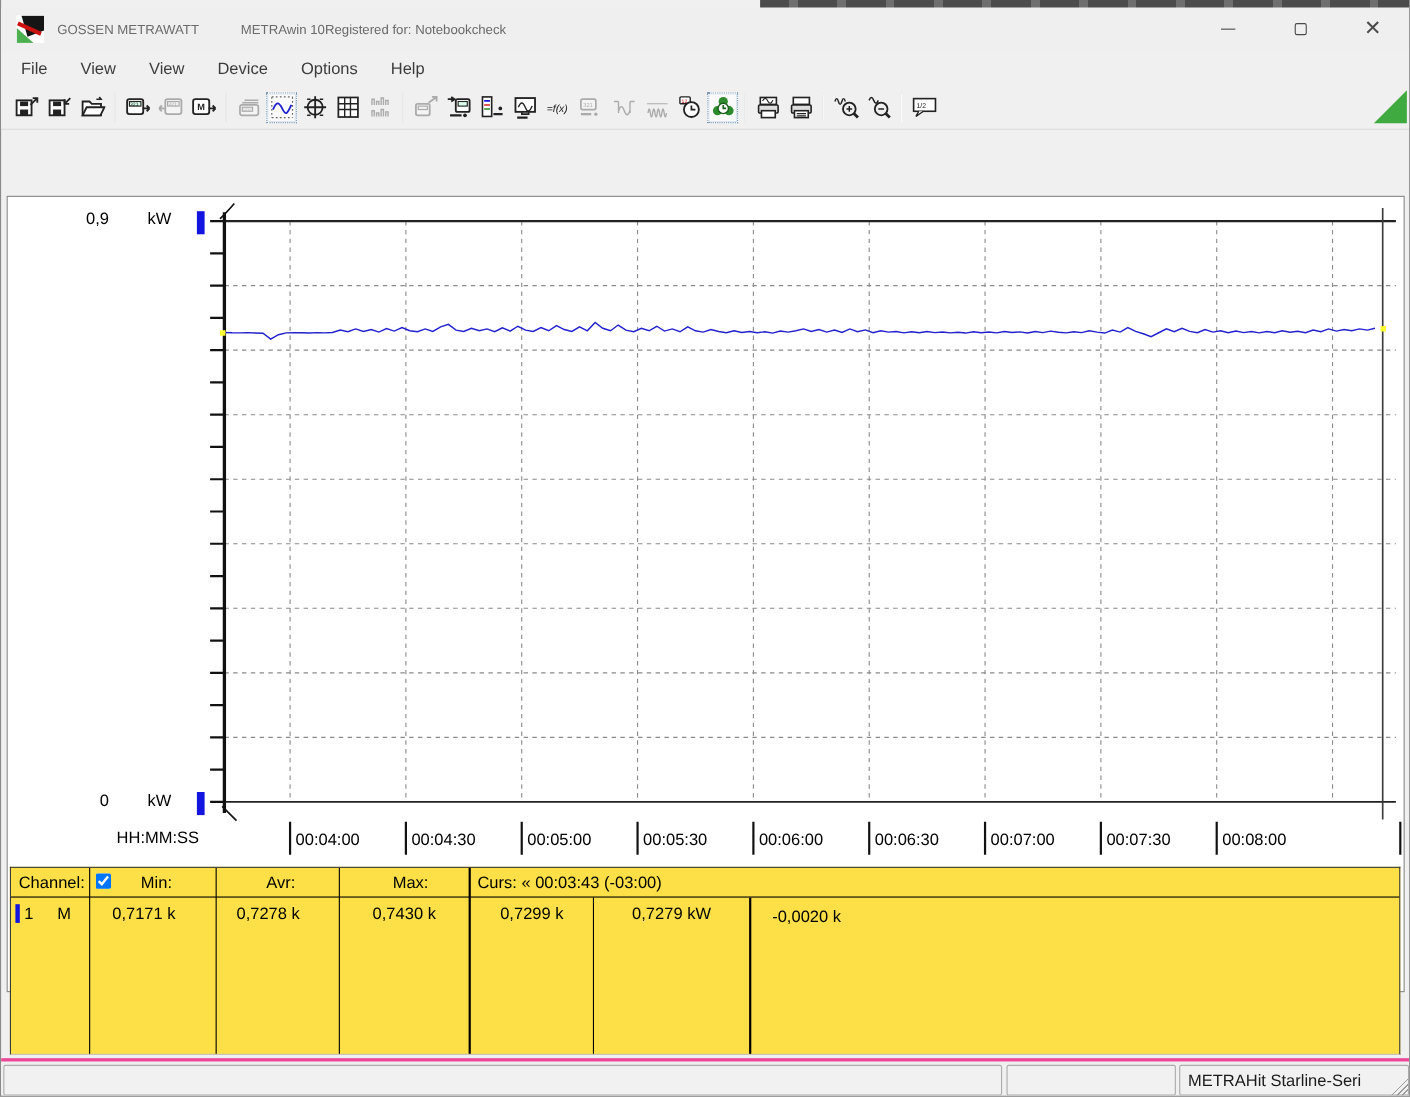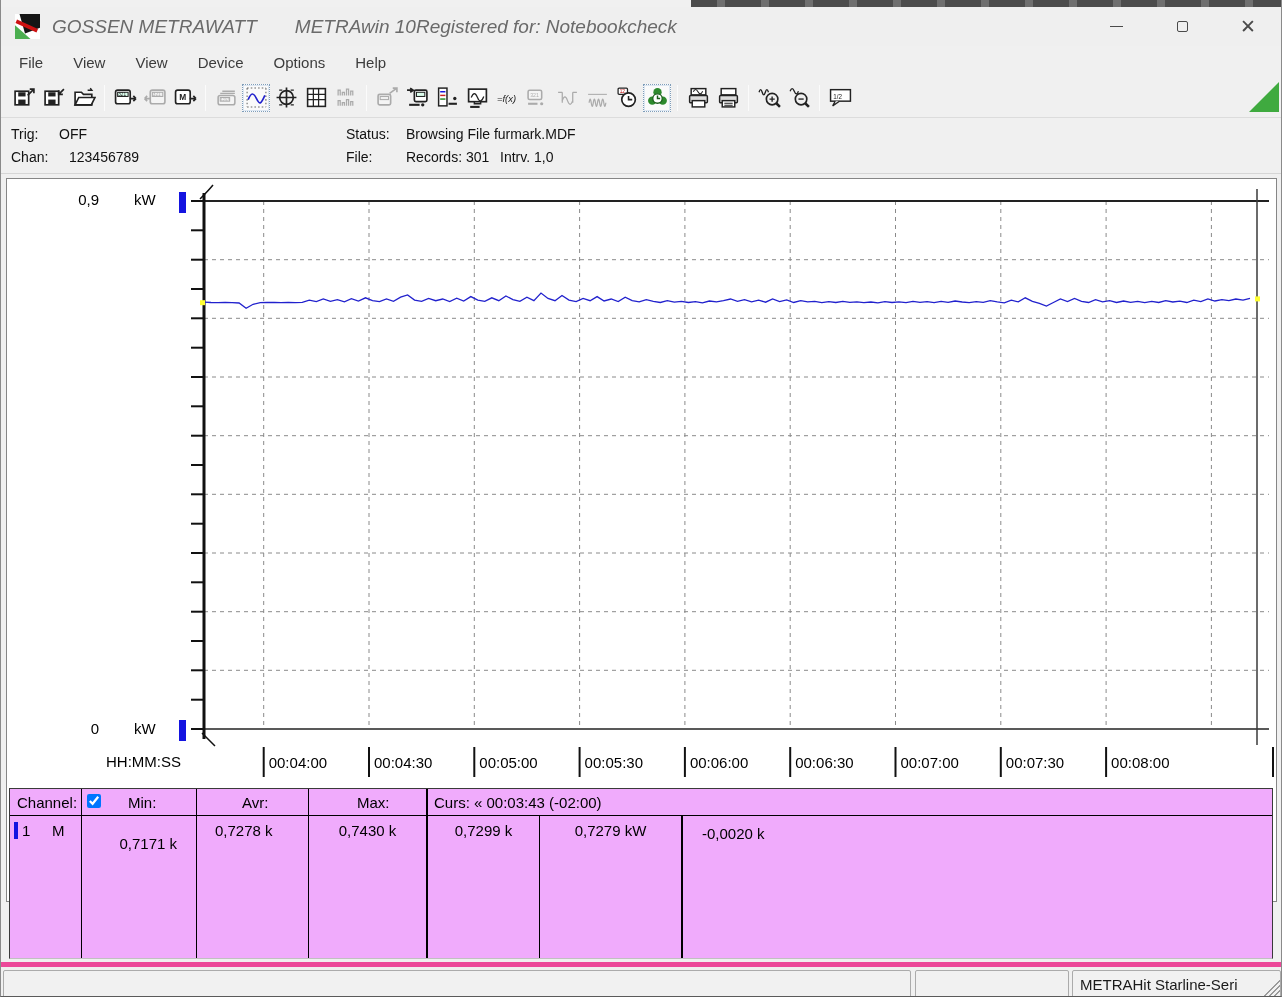--- a/index.html
+++ b/index.html
@@ -12,21 +12,21 @@
     background:repeating-linear-gradient(90deg,#4c4c4c 0 26px,#6f6f6f 26px 34px,#4c4c4c 34px 44px); }
   .titlebar { position:absolute; left:0; top:7px; width:100%; height:39px; background:#efefef;
               display:flex; align-items:center; }
   .app-logo { width:25px; height:25px; margin-left:14px; position:relative; background:#fff; }
   .app-logo .black { position:absolute; inset:0; background:#151515;
       clip-path:polygon(18% 0, 100% 0, 100% 55%, 40% 78%); }
   .app-logo .red { position:absolute; inset:0; background:#cc1111;
       clip-path:polygon(8% 22%, 92% 60%, 86% 74%, 2% 36%); }
   .app-logo .green { position:absolute; inset:0; background:#4caf50;
       clip-path:polygon(0 100%, 0 45%, 62% 100%); }
-  .title-text { color:#6a6a6a; font-size:19px;font-style:italic; }
+  .title-text { color:#6a6a6a; font-size:12px; }
   .t1 { margin-left:12px; }
   .t2 { margin-left:38px; }
   .t3 { }
   .win-controls { margin-left:auto; display:flex; align-items:center; height:100%; }
   .win-btn { width:66px; height:100%; display:flex; align-items:center; justify-content:center; color:#4a4a4a; }
   .minimize-glyph { width:13px; height:0; border-top:1px solid #4a4a4a; display:inline-block; }
   .maximize-glyph { width:11px; height:11px; border:1px solid #4a4a4a; display:inline-block; border-radius:2px; }
   .close-glyph { font-size:19px; line-height:1; color:#4a4a4a; }
   .menubar { position:absolute; left:0; top:46px; width:100%; height:32px; background:#f0f0f0;
              display:flex; align-items:center; color:#3c3c3c; font-size:15px; }
@@ -45,30 +45,30 @@
      border-bottom:30px solid #3faa3f; border-left:30px solid transparent; }
   .infostrip { position:absolute; left:0; top:118px; width:100%; height:56px; background:#f0f0f0;
                font-size:14px; color:#111; border-bottom:1px solid #d6d6d6; }
   .infostrip span { position:absolute; white-space:pre; }
   
   .chart-panel { position:absolute; left:5px; top:178px; width:1271px; height:724px;
                  background:#ffffff; border:1px solid #868686; }
   .chart-label { position:absolute; font-size:15px; color:#000; white-space:pre; }
   .chan-marker { position:absolute; width:7px; background:#1414e0; }
   
-  .meas-table { position:absolute; left:8px; top:788px; width:1264px; height:171px; background:#f0abfc;
+  .meas-table { position:absolute; left:8px; top:788px; width:1264px; height:171px; background:#fde047;
                 border:1px solid #3a3a3a; border-bottom:1px solid #c0c0c0; font-size:15px; color:#000; }
   .mt-abs { position:absolute; white-space:pre; }
   .vline { position:absolute; background:#000; width:1px; }
   .hline { position:absolute; background:#000; height:1px; }
   .chan-bar { position:absolute; width:4px; height:17px; background:#1414e0; }
   .mt-check { position:absolute; width:14px; height:14px; }
   
   .statusbar { position:absolute; left:0; top:962px; width:100%; height:35px; background:#f0f0f0;
-               border-top:5px solid #ec4899; }
+               border-top:3px solid #ec4899; }
   .sb-panel { position:absolute; top:3px; height:28px; background:#f1f1f1;
               border:1px solid #ababab; border-radius:2px; }
   .sb-text { font-size:15px; color:#1a1a1a; padding:5px 0 0 7px; white-space:nowrap; overflow:hidden; }
   .sb-grip { position:absolute; right:1px; bottom:1px; width:16px; height:16px;
      background:linear-gradient(135deg, transparent 0 50%, #9a9a9a 50% 55%, transparent 55% 65%, #9a9a9a 65% 70%, transparent 70% 80%, #9a9a9a 80% 85%, transparent 85%); }
 </style>
 </head>
 <body>
 
 <div class="window">
@@ -317,31 +317,20 @@
           <svg viewBox="0 0 22 22">
             <rect x="1.5" y="3.5" width="19" height="11" fill="#fff" stroke="#222" stroke-width="1.4"></rect>
             <path d="M6 14.5 L3.5 19 L10 14.5" fill="#fff" stroke="#222" stroke-width="1.2"></path>
             <text x="4" y="12" font-size="6" fill="#222">1/2</text>
           </svg>
         </button>
       </span>
     </div>
   <div class="corner-tri"></div>
 
-  <div class="infostrip">
-    <span style="left:10px;top:8px">Trig:</span>
-    <span style="left:58px;top:8px">OFF</span>
-    <span style="left:10px;top:31px">Chan:</span>
-    <span style="left:68px;top:31px">123456789</span>
-    <span style="left:345px;top:8px">Status:</span>
-    <span style="left:405px;top:8px">Browsing File furmark.MDF</span>
-    <span style="left:345px;top:31px">File:</span>
-    <span style="left:405px;top:31px">Records: 301</span>
-    <span style="left:499px;top:31px">Intrv. 1,0</span>
-  </div>
 
   <div class="chart-panel">
     <span class="chart-label" style="left:56px;top:12px;width:36px;text-align:right">0,9</span>
     <span class="chart-label" style="left:127px;top:12px">kW</span>
     <span class="chart-label" style="left:56px;top:541px;width:36px;text-align:right">0</span>
     <span class="chart-label" style="left:127px;top:541px">kW</span>
     <span class="chart-label" style="left:99px;top:574px">HH:MM:SS</span>
     <div class="chan-marker" style="left:172px;top:13px;height:21px"></div>
     <div class="chan-marker" style="left:172px;top:541px;height:21px"></div>
     <svg id="chart-svg" width="1269" height="604" style="position:absolute;left:0;top:0">
@@ -420,26 +409,26 @@
     <div class="vline" style="left:298px;top:0;height:169px"></div>
     <div class="vline" style="left:416px;top:0;height:169px;width:2px"></div>
     <div class="vline" style="left:529px;top:27px;height:142px"></div>
     <div class="vline" style="left:671px;top:27px;height:142px;width:2px"></div>
 
     <span class="mt-abs" style="left:7px;top:5px">Channel:</span>
     <input type="checkbox" checked="" class="mt-check" style="left: 77px; top: 5px;">
     <span class="mt-abs" style="left:118px;top:5px">Min:</span>
     <span class="mt-abs" style="left:232px;top:5px">Avr:</span>
     <span class="mt-abs" style="left:347px;top:5px">Max:</span>
-    <span class="mt-abs" style="left:424px;top:5px">Curs: « 00:03:43 (-02:00)</span>
+    <span class="mt-abs" style="left:424px;top:5px">Curs: « 00:03:43 (-03:00)</span>
 
     <div class="chan-bar" style="left:4px;top:33px"></div>
     <span class="mt-abs" style="left:12px;top:33px">1</span>
     <span class="mt-abs" style="left:42px;top:33px">M</span>
-    <span class="mt-abs" style="left:92px;top:46px;width:75px;text-align:right">0,7171 k</span>
+    <span class="mt-abs" style="left:92px;top:33px;width:75px;text-align:left">0,7171 k</span>
     <span class="mt-abs" style="left:205px;top:33px;width:75px;text-align:left">0,7278 k</span>
     <span class="mt-abs" style="left:320px;top:33px;width:75px;text-align:center">0,7430 k</span>
     <span class="mt-abs" style="left:436px;top:33px;width:75px;text-align:center">0,7299 k</span>
     <span class="mt-abs" style="left:558px;top:33px;width:85px;text-align:center">0,7279 kW</span>
     <span class="mt-abs" style="left:692px;top:36px">-0,0020 k</span>
   </div>
 
   <div class="statusbar">
     <div class="sb-panel" style="left:2px;width:908px"></div>
     <div class="sb-panel" style="left:914px;width:154px"></div>

